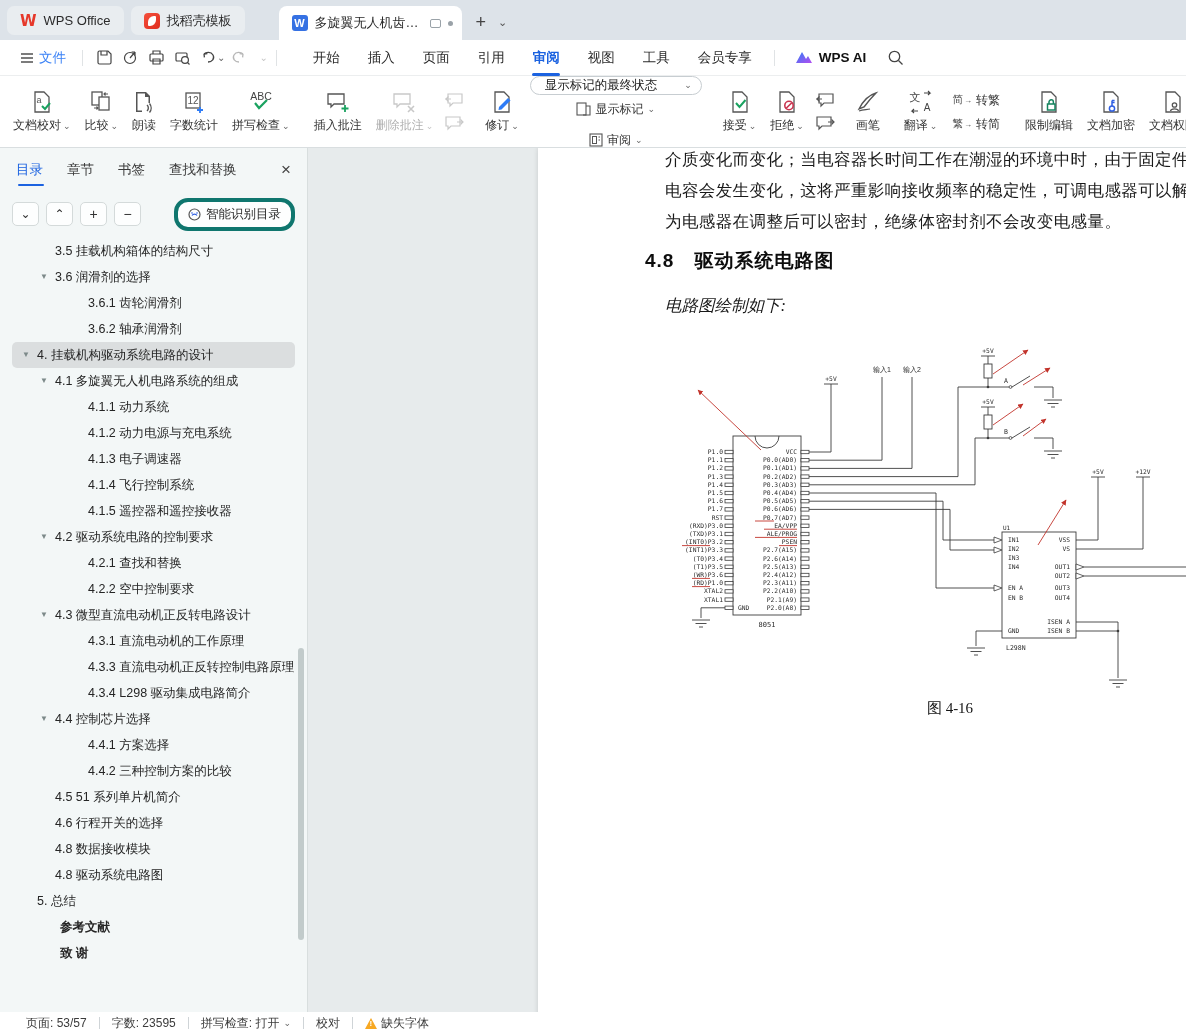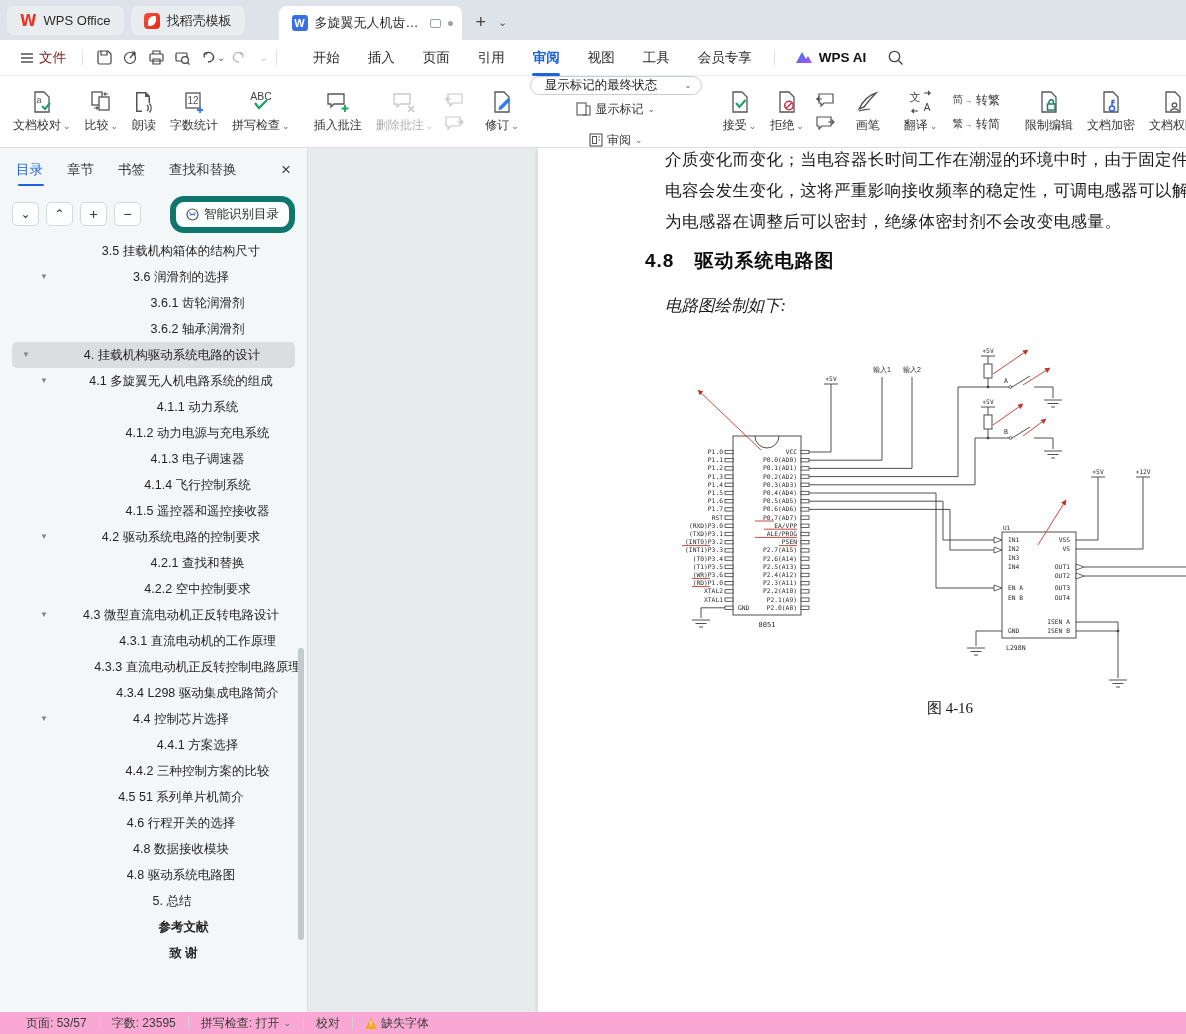--- a/index.html
+++ b/index.html
@@ -15,21 +15,21 @@
   .docer-logo::after { content:""; position:absolute; left:4px; top:3px; width:8px; height:10px; border-radius:6px 1px 6px 1px; background:#fff; }
   .word-icon { width:16px; height:16px; border-radius:3px; background:#3571e3; color:#fff; font-size:11px; font-weight:bold; display:flex; align-items:center; justify-content:center; }
   .tab-title { max-width:108px; overflow:hidden; white-space:nowrap; text-overflow:ellipsis; }
   .mini-sq { width:11px; height:9px; border:1px solid #9aa2a8; border-radius:2px; }
   .dot { width:5px; height:5px; border-radius:50%; background:#9aa2a8; }
   .tab-plus { font-size:18px; color:#444; margin:0 0 9px 14px; line-height:1; }
   .tab-caret { font-size:11px; color:#555; margin:0 0 11px 12px; }
 
   
   .menubar { position:absolute; top:40px; left:0; right:0; height:36px; background:#fff; border-bottom:1px solid #eceeef; display:flex; align-items:center; padding-left:12px; }
-  .file-btn { display:flex; align-items:center; gap:5px; font-size:13.5px; color:#7f1d1d; padding:0 8px; }
+  .file-btn { display:flex; align-items:center; gap:5px; font-size:13.5px; color:#3b82f6; padding:0 8px; }
   .vsep { width:1px; height:16px; background:#e0e3e5; margin:0 8px; }
   .mico { width:26px; height:24px; display:flex; align-items:center; justify-content:center; border-radius:4px; }
   .mico svg { display:block; }
   .dis { opacity:.38; }
   .mcaret { font-size:10px; color:#666; margin-left:-4px; }
   .menu-tabs { display:flex; align-items:center; margin-left:14px; }
   .mtab { position:relative; font-size:13.5px; color:#2b2b2b; padding:9px 14px; }
   .mtab.on { color:#1b62e0; font-weight:bold; }
   .mtab.on::after { content:""; position:absolute; left:50%; transform:translateX(-50%); bottom:0; width:28px; height:3px; border-radius:2px; background:#1b62e0; }
   .ai-wrap { display:flex; align-items:center; gap:6px; margin-left:12px; font-size:13.5px; font-weight:bold; color:#111; }
@@ -55,43 +55,43 @@
 
   
   .sidebar { position:absolute; top:148px; left:0; width:308px; bottom:22px; background:#f3f7f7; border-right:1px solid #d8dede; }
   .side-tabs { display:flex; align-items:center; height:44px; padding:0 16px; gap:24px; font-size:13.5px; color:#3a3a3a; }
   .stab { position:relative; padding:11px 0; }
   .stab.on { color:#1b62e0; }
   .stab.on::after { content:""; position:absolute; left:2px; bottom:4px; width:26px; height:2.5px; border-radius:2px; background:#1b62e0; }
   .side-close { margin-left:auto; font-size:17px; color:#444; }
   .side-tools { display:flex; align-items:center; height:44px; padding:0 12px; gap:7px; }
   .sqbtn { width:27px; height:24px; border:1px solid #d4dada; border-radius:5px; background:#fdfefe; color:#333; font-size:12px; display:flex; align-items:center; justify-content:center; line-height:1; }
-  .smart { margin-left:auto; display:flex; align-items:center; gap:5px; border:6px solid #0f766e; border-radius:14px; background:#fdfefe; padding:4px 10px; font-size:12.5px; color:#2b2b2b; }
+  .smart { margin-left:auto; display:flex; align-items:center; gap:5px; border:4px solid #0f766e; border-radius:14px; background:#fdfefe; padding:4px 10px; font-size:12.5px; color:#2b2b2b; }
   .toc { position:absolute; top:90px; left:0; right:0; bottom:0; overflow:hidden; font-size:12.5px; color:#252525; }
-  .toc-item { position:relative; height:26px; line-height:26px; white-space:nowrap; z-index:0;text-align:center; }
+  .toc-item { position:relative; height:26px; line-height:26px; white-space:nowrap; z-index:0; }
   .toc-item span.txt { position:relative; z-index:1; }
   .toc-arrow { position:absolute; top:0; font-size:8px; color:#7d8a8a; z-index:1; }
   .l1 { padding-left:37px; } .l1 .toc-arrow { left:22px; }
   .l2 { padding-left:55px; } .l2 .toc-arrow { left:40px; }
   .l3 { padding-left:88px; }
   .l0 { padding-left:60px;font-weight:bold; }
   .toc-item.sel::before { content:""; position:absolute; left:12px; right:12px; top:0; bottom:0; background:#dbdedf; border-radius:5px; z-index:0; }
   .side-scroll { position:absolute; right:3px; top:500px; width:6px; height:292px; border-radius:3px; background:#c2cbcb; }
 
   
   .canvas { position:absolute; top:148px; left:362px; right:0; bottom:22px; background:#e7ebec; overflow:hidden; }
   .page { position:absolute; left:176px; top:0; width:822px; height:990px; background:#fff; box-shadow:0 0 5px rgba(0,0,0,.14); }
   .docline { position:absolute; left:127px; white-space:nowrap; font-family:"Liberation Serif","DejaVu Serif",serif; font-size:16.5px; color:#191919; letter-spacing:.4px; }
   .h48 { position:absolute; left:107px; top:100px; font-size:19px; font-weight:bold; color:#0d0d0d; letter-spacing:1px; }
   .intro { position:absolute; left:127px; top:147px; font-family:"Liberation Serif","DejaVu Serif",serif; font-size:16.5px; color:#191919;font-style:italic; }
   .circuit-box { position:absolute; left:110px; top:187px; width:542px; height:362px; }
   .fig-cap { position:absolute; left:312px; top:551px; width:200px; text-align:center; font-family:"Liberation Serif","DejaVu Serif",serif; font-size:15px; color:#141414; }
 
   
-  .statusbar { position:absolute; left:0; right:0; bottom:0; height:22px; background:#f9a8d4; border-top:1px solid #dcе0e3; display:flex; align-items:center; font-size:12px; color:#3b3b3b; padding-left:14px; }
+  .statusbar { position:absolute; left:0; right:0; bottom:0; height:22px; background:#ffffff; border-top:1px solid #dcе0e3; display:flex; align-items:center; font-size:12px; color:#3b3b3b; padding-left:14px; }
   .sitem { display:flex; align-items:center; gap:4px; padding:0 12px; }
   .ssep { width:1px; height:12px; background:#cfd4d7; }
   .warn-tri { width:0; height:0; border-left:6px solid transparent; border-right:6px solid transparent; border-bottom:11px solid #f7a823; position:relative; }
   .warn-tri::after { content:"!"; position:absolute; left:-1.5px; top:1px; font-size:8px; color:#fff; font-weight:bold; }
 </style>
 </head>
 <body>
 
 <div class="tabbar">
   <div class="tab">

